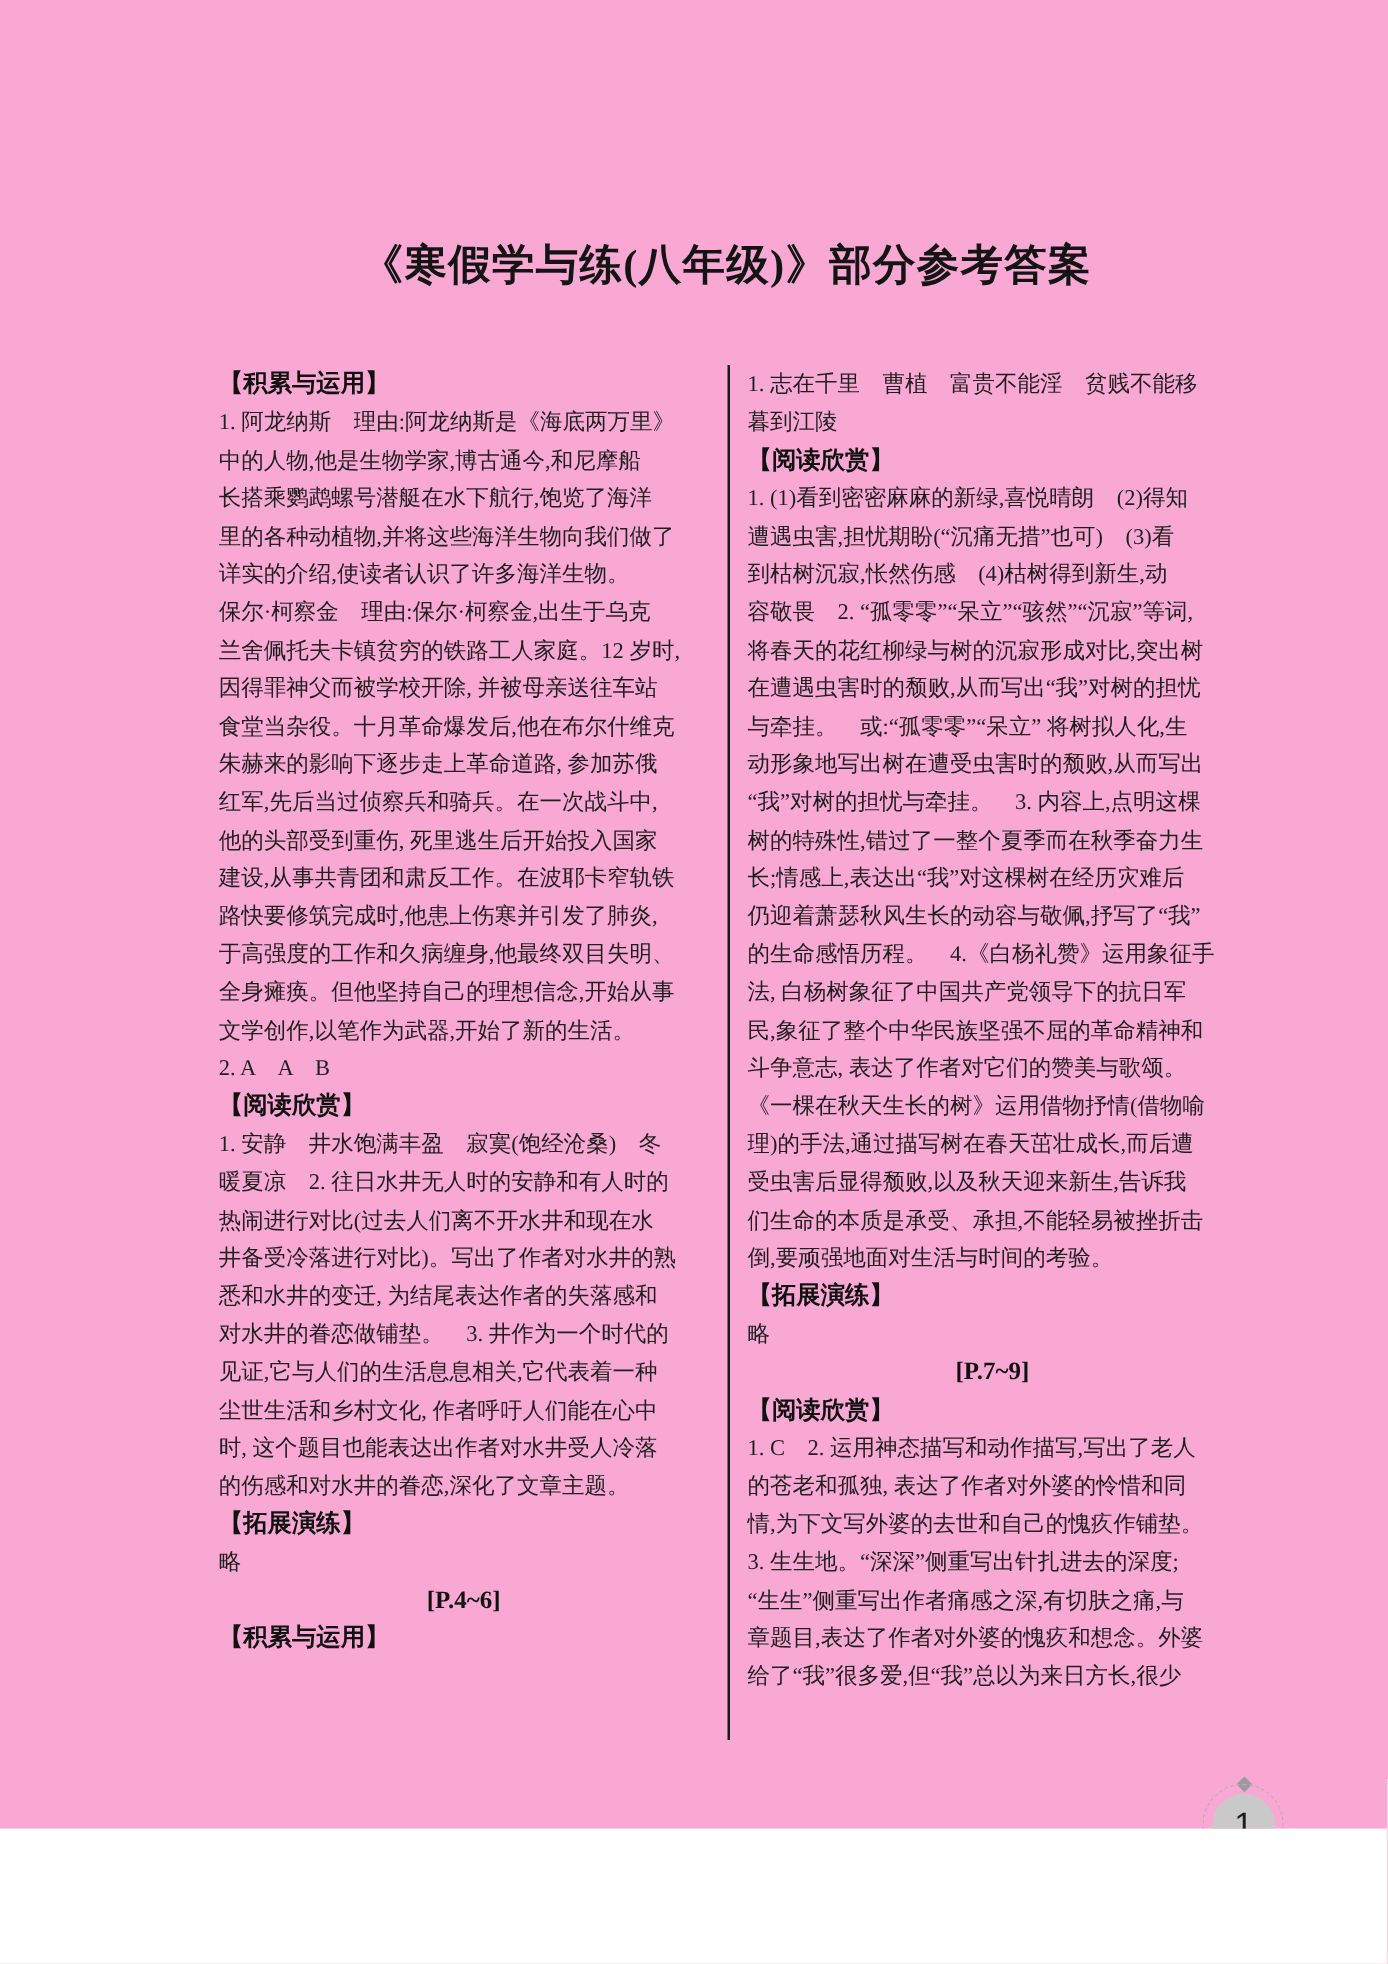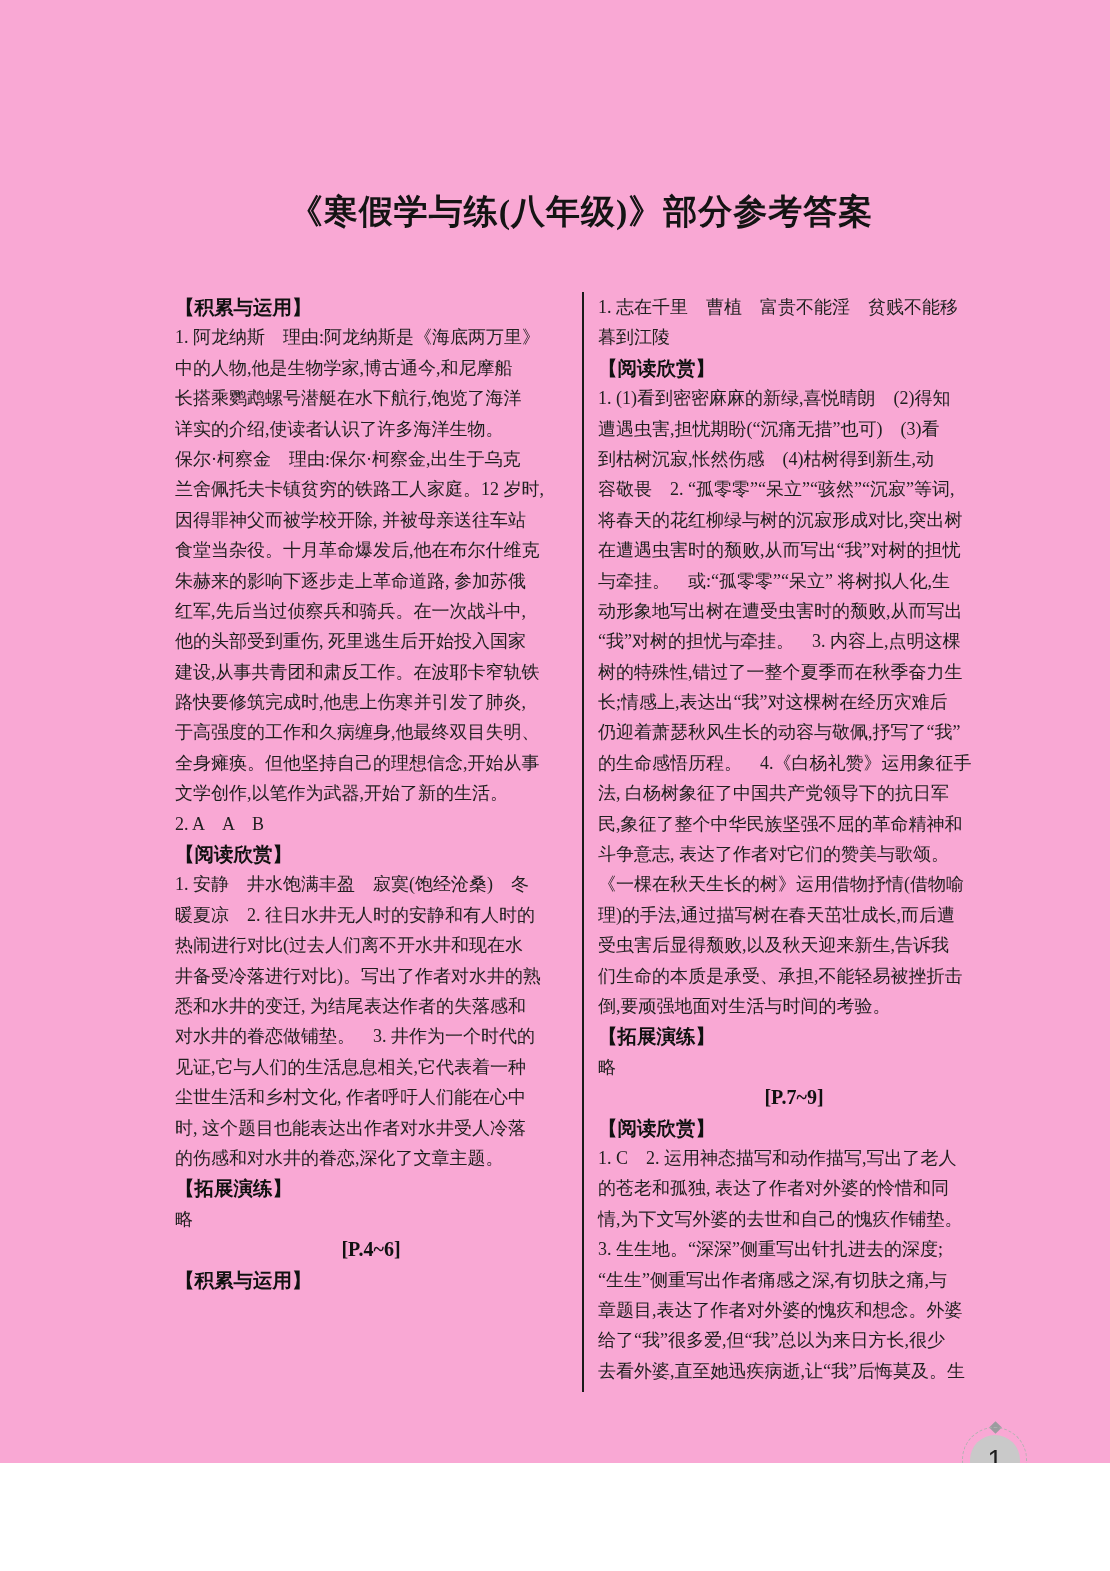--- a/index.html
+++ b/index.html
@@ -113,20 +113,21 @@
 <div class="sheet">
 
   <h1 class="page-title">《寒假学与练(八年级)》部分参考答案</h1>
 
   <div class="columns">
     <div class="column left">
         <div class="line header">【积累与运用】</div>
         <div class="line body">1. 阿龙纳斯　理由:阿龙纳斯是《海底两万里》</div>
         <div class="line body">中的人物,他是生物学家,博古通今,和尼摩船</div>
         <div class="line body">长搭乘鹦鹉螺号潜艇在水下航行,饱览了海洋</div>
+        <div class="line body">里的各种动植物,并将这些海洋生物向我们做了</div>
         <div class="line body">详实的介绍,使读者认识了许多海洋生物。</div>
         <div class="line body">保尔·柯察金　理由:保尔·柯察金,出生于乌克</div>
         <div class="line body">兰舍佩托夫卡镇贫穷的铁路工人家庭。12 岁时,</div>
         <div class="line body">因得罪神父而被学校开除, 并被母亲送往车站</div>
         <div class="line body">食堂当杂役。十月革命爆发后,他在布尔什维克</div>
         <div class="line body">朱赫来的影响下逐步走上革命道路, 参加苏俄</div>
         <div class="line body">红军,先后当过侦察兵和骑兵。在一次战斗中,</div>
         <div class="line body">他的头部受到重伤, 死里逃生后开始投入国家</div>
         <div class="line body">建设,从事共青团和肃反工作。在波耶卡窄轨铁</div>
         <div class="line body">路快要修筑完成时,他患上伤寒并引发了肺炎,</div>
@@ -180,21 +181,20 @@
         <div class="line body">略</div>
         <div class="line page_ref">[P.7~9]</div>
         <div class="line header">【阅读欣赏】</div>
         <div class="line body">1. C　2. 运用神态描写和动作描写,写出了老人</div>
         <div class="line body">的苍老和孤独, 表达了作者对外婆的怜惜和同</div>
         <div class="line body">情,为下文写外婆的去世和自己的愧疚作铺垫。</div>
         <div class="line body">3. 生生地。“深深”侧重写出针扎进去的深度;</div>
         <div class="line body">“生生”侧重写出作者痛感之深,有切肤之痛,与</div>
         <div class="line body">章题目,表达了作者对外婆的愧疚和想念。外婆</div>
         <div class="line body">给了“我”很多爱,但“我”总以为来日方长,很少</div>
-        <div class="line body">去看外婆,直至她迅疾病逝,让“我”后悔莫及。生</div>
       </div>
   </div>
 
   <div class="page-badge">
     <span class="badge-diamond"></span>
     <span class="badge-dashed-ring"></span>
     <span class="badge-circle">1</span>
   </div>
 
 </div>

